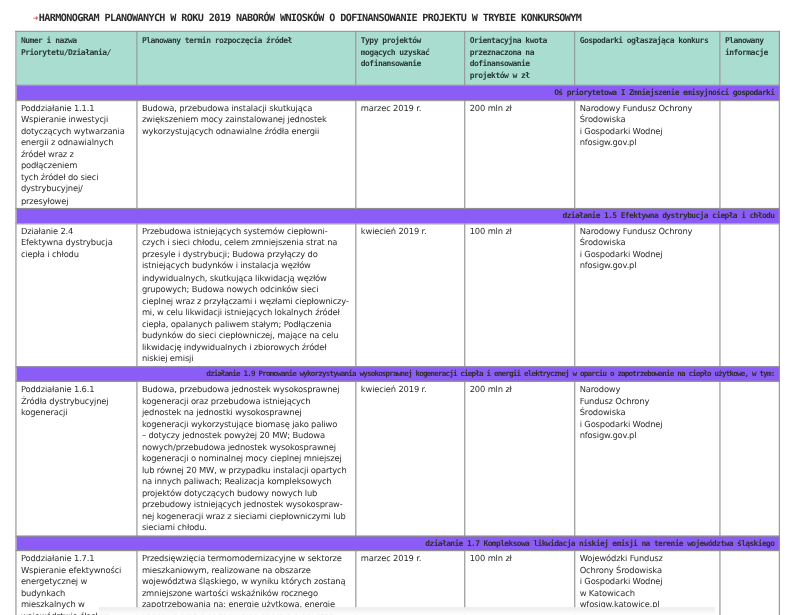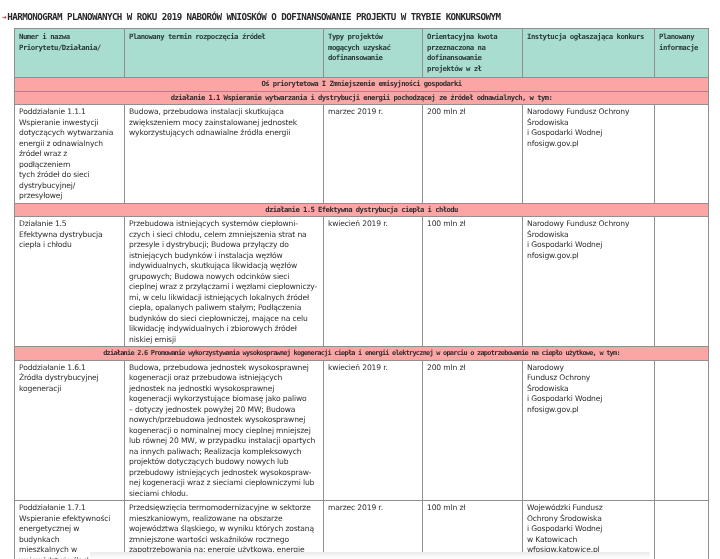--- a/index.html
+++ b/index.html
@@ -4,21 +4,21 @@
 <style>
   html, body { margin: 0; padding: 0; }
   body {
     width: 720px; height: 559px; overflow: hidden;
     background: #ffffff;
     font-family: "DejaVu Sans", sans-serif;
     color: #2e2e2e;
     position: relative;
   }
   .title {
-    position: absolute; left: 2px; top: 11px;
+    position: absolute; left: 30px; top: 11px;
     font-family: "DejaVu Sans Mono", monospace;
     font-size: 9.2px; font-weight: bold; letter-spacing: -0.55px;
     color: #2a2a2a; white-space: nowrap;
   }
   .title .arrow { color: #d63b3b; font-size: 8px; margin-right: 1px; }
   table.grid {
     position: absolute; left: 14px; top: 28px;
     width: 694px;
     border-collapse: collapse;
     table-layout: fixed;
@@ -37,22 +37,22 @@
   table.grid thead th {
     background: #a8ddd0;
     font-family: "DejaVu Sans Mono", monospace;
     font-size: 7.3px; font-weight: bold;
     letter-spacing: -0.5px;
     color: #2a3a36;
     height: 44px;
     padding-top: 3px;
   }
   table.grid td.section {
-    background: #fca5a5;
-    text-align: center;
+    background: #8b5cf6;
+    text-align: right;
     font-family: "DejaVu Sans Mono", monospace;
     font-weight: bold;
     font-size: 7.2px; letter-spacing: -0.55px;
     padding: 1px 4px;
     line-height: 10.5px;
     white-space: nowrap;
   }
   table.grid td.section.tight { letter-spacing: -0.75px; font-size: 6.9px; }
   .shadow {
     position: absolute; left: 90px; top: 552px; width: 560px; height: 7px;
@@ -80,33 +80,30 @@
       <th>Numer i nazwa
 Priorytetu/Działania/</th>
       <th>Planowany termin rozpoczęcia źródeł</th>
       <th>Typy projektów
 mogących uzyskać
 dofinansowanie</th>
       <th>Orientacyjna kwota
 przeznaczona na
 dofinansowanie
 projektów w zł</th>
-      <th>Instytucja ogłaszająca konkurs</th>
+      <th>Gospodarki ogłaszająca konkurs</th>
       <th>Planowany
 informacje</th>
     </tr>
   </thead>
   <tbody>
     <tr>
       <td colspan="6" class="section">Oś priorytetowa I Zmniejszenie emisyjności gospodarki</td>
     </tr>
 
-    <tr>
-      <td colspan="6" class="section">działanie 1.1 Wspieranie wytwarzania i dystrybucji energii pochodzącej ze źródeł odnawialnych, w tym:</td>
-    </tr>
     <tr style="height:82px">
       <td>Poddziałanie 1.1.1
 Wspieranie inwestycji
 dotyczących wytwarzania
 energii z odnawialnych
 źródeł wraz z podłączeniem
 tych źródeł do sieci
 dystrybucyjnej/
 przesyłowej</td>
       <td>Budowa, przebudowa instalacji skutkująca
@@ -118,21 +115,21 @@
 Środowiska
 i Gospodarki Wodnej
 nfosigw.gov.pl</td>
       <td></td>
     </tr>
 
     <tr>
       <td colspan="6" class="section">działanie 1.5 Efektywna dystrybucja ciepła i chłodu</td>
     </tr>
     <tr>
-      <td>Działanie 1.5
+      <td>Działanie 2.4
 Efektywna dystrybucja
 ciepła i chłodu</td>
       <td>Przebudowa istniejących systemów ciepłowni-
 czych i sieci chłodu, celem zmniejszenia strat na
 przesyle i dystrybucji; Budowa przyłączy do
 istniejących budynków i instalacja węzłów
 indywidualnych, skutkująca likwidacją węzłów
 grupowych; Budowa nowych odcinków sieci
 cieplnej wraz z przyłączami i węzłami ciepłowniczy-
 mi, w celu likwidacji istniejących lokalnych źródeł
@@ -143,21 +140,21 @@
       <td>kwiecień 2019 r.</td>
       <td>100 mln zł</td>
       <td>Narodowy Fundusz Ochrony
 Środowiska
 i Gospodarki Wodnej
 nfosigw.gov.pl</td>
       <td></td>
     </tr>
 
     <tr>
-      <td colspan="6" class="section tight">działanie 2.6 Promowanie wykorzystywania wysokosprawnej kogeneracji ciepła i energii elektrycznej w oparciu o zapotrzebowanie na ciepło użytkowe, w tym:</td>
+      <td colspan="6" class="section tight">działanie 1.9 Promowanie wykorzystywania wysokosprawnej kogeneracji ciepła i energii elektrycznej w oparciu o zapotrzebowanie na ciepło użytkowe, w tym:</td>
     </tr>
     <tr>
       <td>Poddziałanie 1.6.1
 Źródła dystrybucyjnej
 kogeneracji</td>
       <td>Budowa, przebudowa jednostek wysokosprawnej
 kogeneracji oraz przebudowa istniejących
 jednostek na jednostki wysokosprawnej
 kogeneracji wykorzystujące biomasę jako paliwo
 – dotyczy jednostek powyżej 20 MW; Budowa
@@ -173,20 +170,23 @@
       <td>200 mln zł</td>
       <td>Narodowy
 Fundusz Ochrony
 Środowiska
 i Gospodarki Wodnej
 nfosigw.gov.pl</td>
       <td></td>
     </tr>
 
     <tr>
+      <td colspan="6" class="section">działanie 1.7 Kompleksowa likwidacja niskiej emisji na terenie województwa śląskiego</td>
+    </tr>
+    <tr>
       <td>Poddziałanie 1.7.1
 Wspieranie efektywności
 energetycznej w budynkach
 mieszkalnych w
 województwie śląskim</td>
       <td>Przedsięwzięcia termomodernizacyjne w sektorze
 mieszkaniowym, realizowane na obszarze
 województwa śląskiego, w wyniku których zostaną
 zmniejszone wartości wskaźników rocznego
 zapotrzebowania na: energię użytkową, energię

